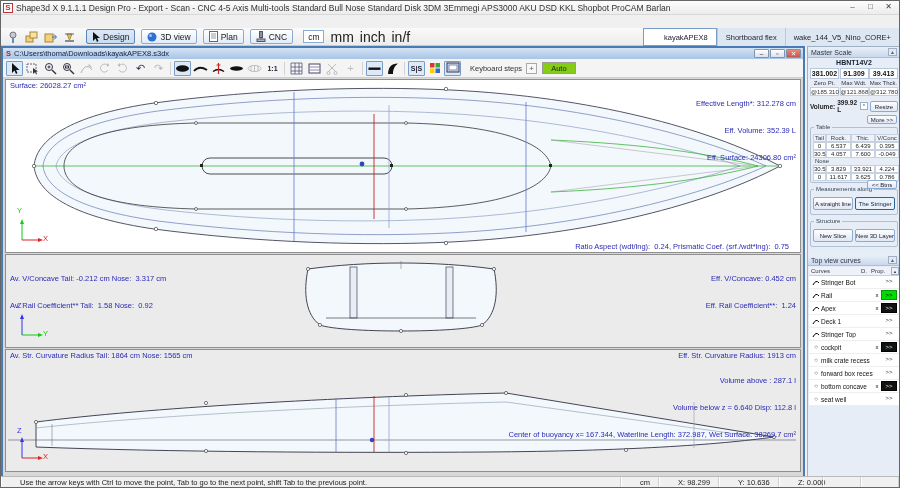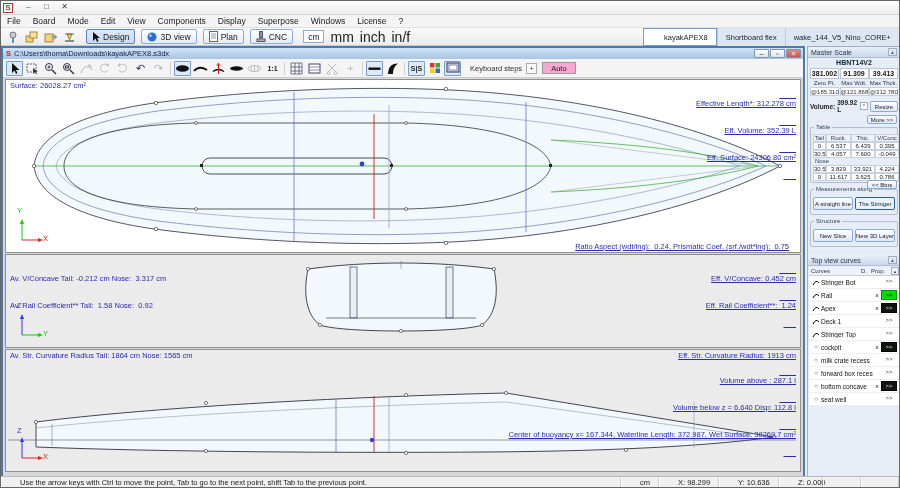--- a/index.html
+++ b/index.html
@@ -49,28 +49,28 @@
 
   .doctb{height:19px;background:#f4f4f4;border-bottom:1px solid #cfcfcf;display:flex;align-items:center;
          padding:0 3px;gap:1px;}
   .ticon{width:17px;height:15px;display:flex;align-items:center;justify-content:center;font-size:8px;color:#223;}
   .ticon.sel{border:1px solid #7a9cc8;background:#dce9f7;border-radius:1px;}
   .ticon.dis{opacity:.35;}
   .tsep{width:1px;height:13px;background:#d2d2d2;margin:0 2px;}
   .kbsteps{font-size:7.5px;color:#333;margin-left:8px;}
   .kbplus{width:11px;height:11px;border:1px solid #aaa;background:#f8f8f8;font-size:8px;line-height:9px;
           text-align:center;margin-left:3px;color:#555;}
-  .kbauto{height:12px;border:1px solid #999;background:#f9a8d4;font-size:7.5px;padding:0 8px;margin-left:4px;
+  .kbauto{height:12px;border:1px solid #999;background:#84cc16;font-size:7.5px;padding:0 8px;margin-left:4px;
           display:flex;align-items:center;}
 
   
   .vpanel{position:relative;margin:1px 2px;border:1px solid #8f8f8f;overflow:hidden;}
   .vpanel svg{position:absolute;left:0;top:0;}
   .vtext{position:absolute;font-size:7.5px;line-height:9px;color:#2b2bb4;z-index:2;white-space:pre;}
-  .r{text-align:right;text-decoration:underline;}
+  .r{text-align:right;}
 
   
   .rpanel{position:absolute;left:806px;top:45px;width:94px;height:432px;background:#e7edf6;border:1px solid #9fb0c4;}
   .phdr{height:11px;background:linear-gradient(#e9f0f8,#c9d8ec);border-bottom:1px solid #aebfd4;display:flex;
         align-items:center;font-size:7px;color:#334;padding:0 3px;justify-content:space-between;}
   .phdr .up{width:9px;height:8px;border:1px solid #9fb0c4;background:#dfe8f3;font-size:5px;line-height:7px;text-align:center;color:#567;}
   .msmodel{text-align:center;font-size:7px;font-weight:bold;color:#123;height:9px;line-height:9px;}
   .msvals{display:flex;justify-content:space-between;padding:1px 2px;}
   .msvals div{width:29px;height:11px;border:1px solid #b8c6dc;background:#fff;font-size:7px;font-weight:bold;
               text-align:center;line-height:10px;color:#111;}
@@ -108,40 +108,28 @@
   .statusbar .cell{border-right:1px solid #cfcfcf;border-left:1px solid #fff;display:flex;align-items:center;padding:0 18px;white-space:nowrap;}
   .statusbar .msg{flex:1;}
 </style>
 </head>
 <body>
 
 <div id="app">
 
   <div class="titlebar">
     <span class="appicon">S</span>
+    <span class="title-text">Shape3d X 9.1.1.1 Design Pro - Export - Scan - CNC 4-5 Axis Multi-tools  Standard Bull Nose Standard Disk 3DM 3Emmegi APS3000 AKU DSD KKL Shopbot ProCAM Barlan</span>
     <span class="wctl">
       <span>–</span>
       <span>□</span>
       <span>✕</span>
     </span>
   </div>
 
-  <div class="menubar">
-    <span>File</span>
-    <span>Board</span>
-    <span>Mode</span>
-    <span>Edit</span>
-    <span>View</span>
-    <span>Components</span>
-    <span>Display</span>
-    <span>Superpose</span>
-    <span>Windows</span>
-    <span>License</span>
-    <span>?</span>
-  </div>
 
   <div class="maintb">
     <span class="mtico">
       <svg width="12" height="12">
           <circle cx="6" cy="4" r="3" fill="#c9c9d6" stroke="#777"></circle>
           <line x1="6" y1="7" x2="6" y2="12" stroke="#3a6ea5" stroke-width="1.5"></line>
         </svg>
     </span>
     <span class="mtico">
       <svg width="13" height="12">

